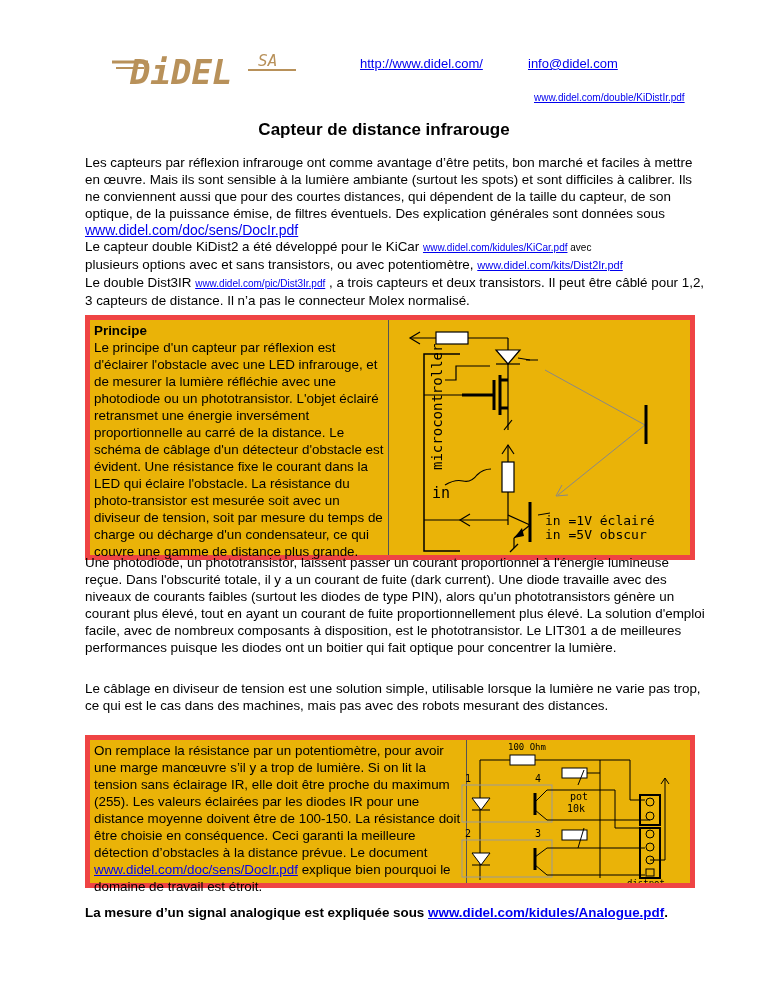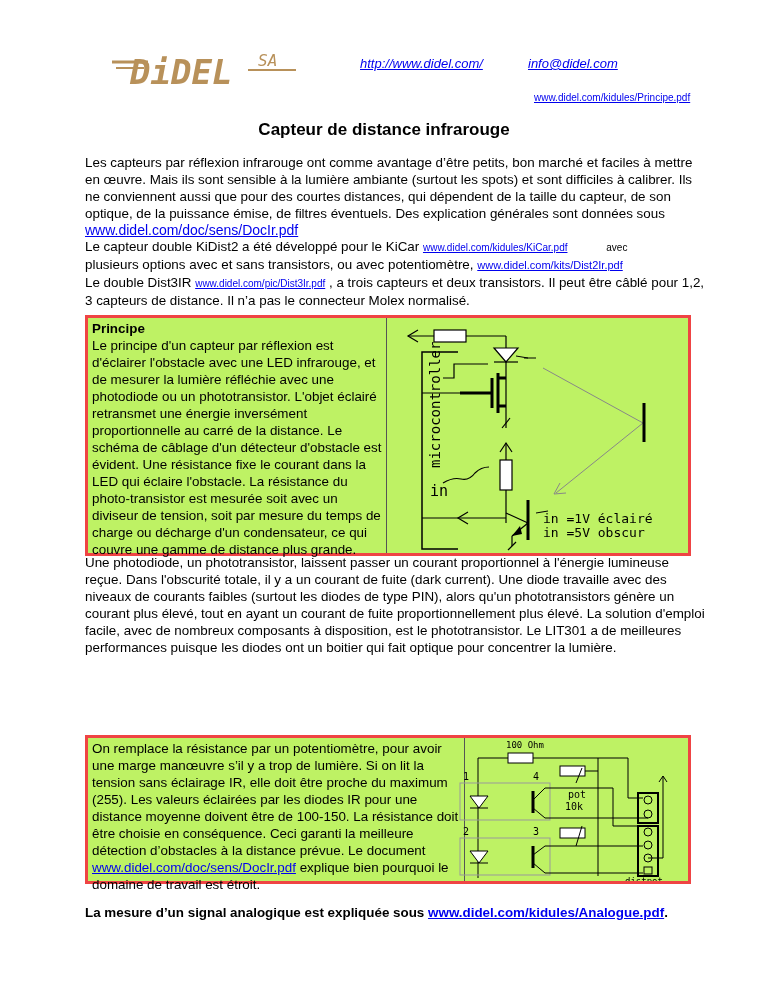--- a/index.html
+++ b/index.html
@@ -1,55 +1,55 @@
 <!DOCTYPE html>
 <html><head>
 <meta charset="utf-8">
 <style>
   html, body { margin: 0; padding: 0; background: #ffffff; }
   body { width: 768px; height: 994px; position: relative; overflow: hidden;
          font-family: "Liberation Sans", sans-serif; color: #000; }
   a { color: #0000ee; text-decoration: underline; }
   .abs { position: absolute; }
   .logo { left: 108px; top: 46px; width: 190px; height: 44px; }
-  .hdr-link { font-size: 13px; font-style: italic; }
+  .hdr-link { font-size: 13px; }
   .small-link { font-size: 10px; }
   .title { left: 0; width: 768px; top: 120px; text-align: center; font-size: 17px; font-weight: bold; }
   .para { left: 85px; width: 620px; font-size: 13.4px; line-height: 17px; }
-  .box { position: absolute; border: 3px solid #ef4444; background: #bef264; }
+  .box { position: absolute; border: 5px solid #ef4444; background: #eab308; }
   .box .left { position: absolute; left: 0; top: 0; bottom: 0; border-right: 1px solid #555; }
   .box .txt { font-size: 13.4px; line-height: 17px; padding: 2px 4px; }
   .h2 { font-weight: bold; font-size: 14px; }
   svg text { font-family: "DejaVu Sans Mono", monospace; }
 </style>
 </head>
 <body>
 
 <div class="abs logo">
   <svg width="190" height="44" viewBox="0 0 190 44">
     <line x1="4" y1="16" x2="40" y2="16" stroke="#b8915a" stroke-width="3"></line>
     <line x1="8" y1="22" x2="36" y2="22" stroke="#b8915a" stroke-width="2"></line>
     <text x="22" y="38" font-family="Liberation Sans, sans-serif" font-weight="bold" font-style="italic" font-size="34" fill="#b8915a">DiDEL</text>
     <text x="150" y="20" font-family="Liberation Sans, sans-serif" font-style="italic" font-size="16" fill="#b8915a">SA</text>
     <line x1="140" y1="24" x2="188" y2="24" stroke="#b8915a" stroke-width="2"></line>
   </svg>
 </div>
 
 <a class="abs hdr-link" style="left:360px; top:56px;">http://www.didel.com/</a>
 <a class="abs hdr-link" style="left:528px; top:56px;">info@didel.com</a>
-<a class="abs small-link" style="left:534px; top:92px;">www.didel.com/kidules/Principe.pdf</a>
+<a class="abs small-link" style="left:534px; top:92px;">www.didel.com/double/KiDistIr.pdf</a>
 
 <div class="abs title">Capteur de distance infrarouge</div>
 
 <div class="abs para" style="top:154px;">
   <span>Les capteurs par réflexion infrarouge ont comme avantage d’être petits, bon marché et faciles à mettre en œuvre. Mais ils sont sensible à la lumière ambiante (surtout les spots) et sont difficiles à calibrer. Ils ne conviennent aussi que pour des courtes distances, qui dépendent de la taille du capteur, de son optique, de la puissance émise, de filtres éventuels. Des explication générales sont données sous </span><a style="font-size:14px;">www.didel.com/doc/sens/DocIr.pdf</a>
 </div>
 
 <div class="abs para" style="top:238px;">
-  <span>Le capteur double KiDist2 a été développé pour le KiCar </span><a class="small-link">www.didel.com/kidules/KiCar.pdf</a><span style="font-size:10px;padding-left:36px;">  avec</span><br>
+  <span>Le capteur double KiDist2 a été développé pour le KiCar </span><a class="small-link">www.didel.com/kidules/KiCar.pdf</a><span style="font-size:10px;">  avec</span><br>
   <span>plusieurs options avec et sans transistors, ou avec potentiomètre, </span><a style="font-size:11px;">www.didel.com/kits/Dist2Ir.pdf</a><br>
   <span>Le double Dist3IR </span><a class="small-link">www.didel.com/pic/Dist3Ir.pdf</a><span> , a trois capteurs et deux transistors. Il peut être câblé pour 1,2, 3 capteurs de distance. Il n’a pas le connecteur Molex normalisé.</span>
 </div>
 
 <div class="box" style="left:85px; top:315px; width:600px; height:235px;">
   <div class="left" style="width:298px;">
     <div class="txt">
       <div class="h2" style="font-size:13.4px;">Principe</div>
       <div>Le principe d'un capteur par réflexion est d'éclairer l'obstacle avec une LED infrarouge, et de mesurer la lumière réfléchie avec une photodiode ou un phototransistor. L'objet éclairé retransmet une énergie inversément proportionnelle au carré de la distance. Le schéma de câblage d'un détecteur d'obstacle est évident. Une résistance fixe le courant dans la LED qui éclaire l'obstacle. La résistance du photo-transistor est mesurée soit avec un diviseur de tension, soit  par mesure du temps de charge ou décharge d'un condensateur, ce qui couvre une gamme de distance plus grande.</div>
     </div>
@@ -104,20 +104,21 @@
       <line x1="256" y1="85" x2="256" y2="124" stroke="#000" stroke-width="3"></line>
       <text x="155" y="205" font-size="13">in =1V  éclairé</text>
       <text x="155" y="219" font-size="13">in =5V  obscur</text>
     </svg>
   </div>
 </div>
 
 <div class="abs para" style="top:554px;">Une photodiode, un phototransistor, laissent passer un courant proportionnel à l'énergie lumineuse reçue. Dans l'obscurité totale, il y a un courant de fuite (dark current). Une diode travaille avec des niveaux de courants faibles (surtout les diodes de type PIN), alors qu'un phototransistors génère un courant plus élevé, tout en ayant un courant de fuite proportionnellement plus élevé. La solution d'emploi facile, avec de nombreux composants à disposition, est le phototransistor. Le LIT301 a de meilleures performances puisque les diodes ont un boitier qui fait optique pour concentrer la lumière.</div>
 
 <div class="abs para" style="top:680px;">
+  <div>Le  câblage en diviseur de tension est une solution simple, utilisable lorsque la lumière ne varie pas trop, ce qui est le cas dans des machines, mais pas avec des robots mesurant des distances.</div>
 </div>
 
 <div class="box" style="left:85px; top:735px; width:600px; height:143px;">
   <div class="left" style="width:376px;">
     <div class="txt">
       <span>On remplace la résistance par un potentiomètre, pour avoir une marge manœuvre s’il y a trop de lumière. Si on lit la tension sans éclairage IR, elle doit être proche du maximum (255). Les valeurs éclairées par les diodes IR pour une distance moyenne doivent être de 100-150. La résistance doit être choisie en conséquence. Ceci garanti la meilleure détection d’obstacles à la distance prévue. Le document  </span><a>www.didel.com/doc/sens/DocIr.pdf</a><span> explique bien pourquoi le domaine de travail est étroit.</span>
     </div>
   </div>
   <div class="abs" style="left:360px; top:0; width:222px; height:143px;">
     <svg width="222" height="143" viewBox="0 0 222 143">

